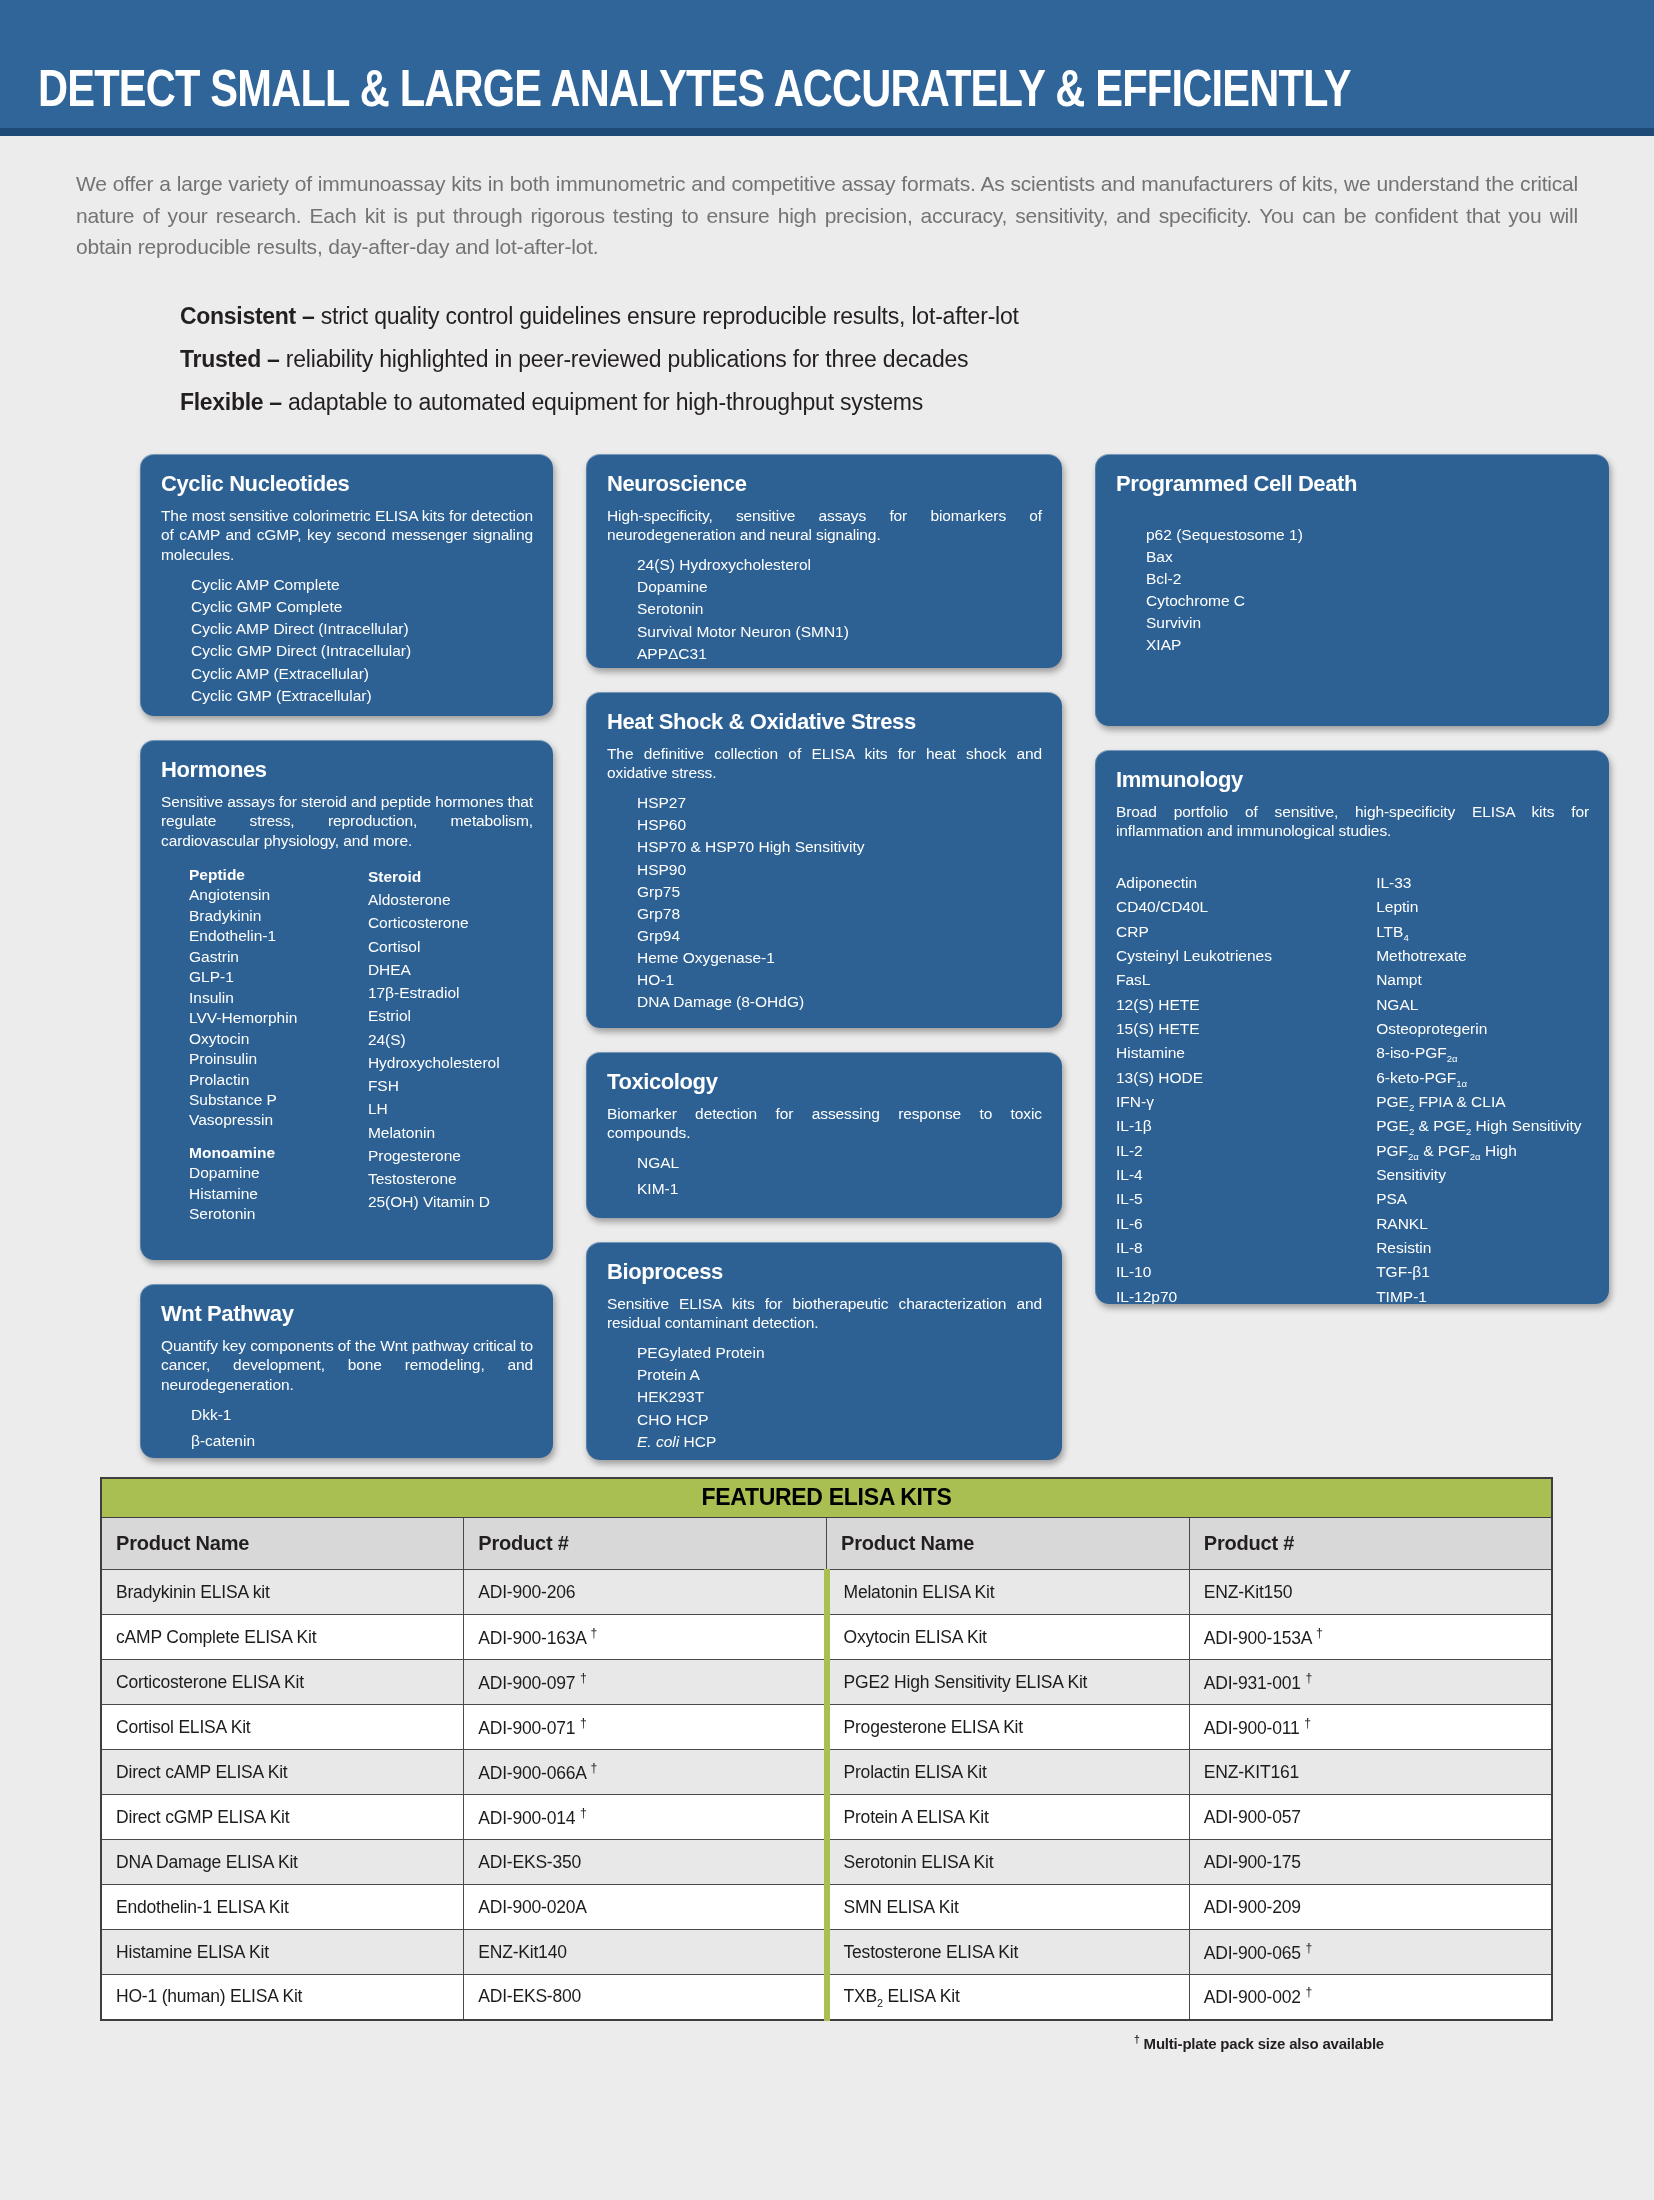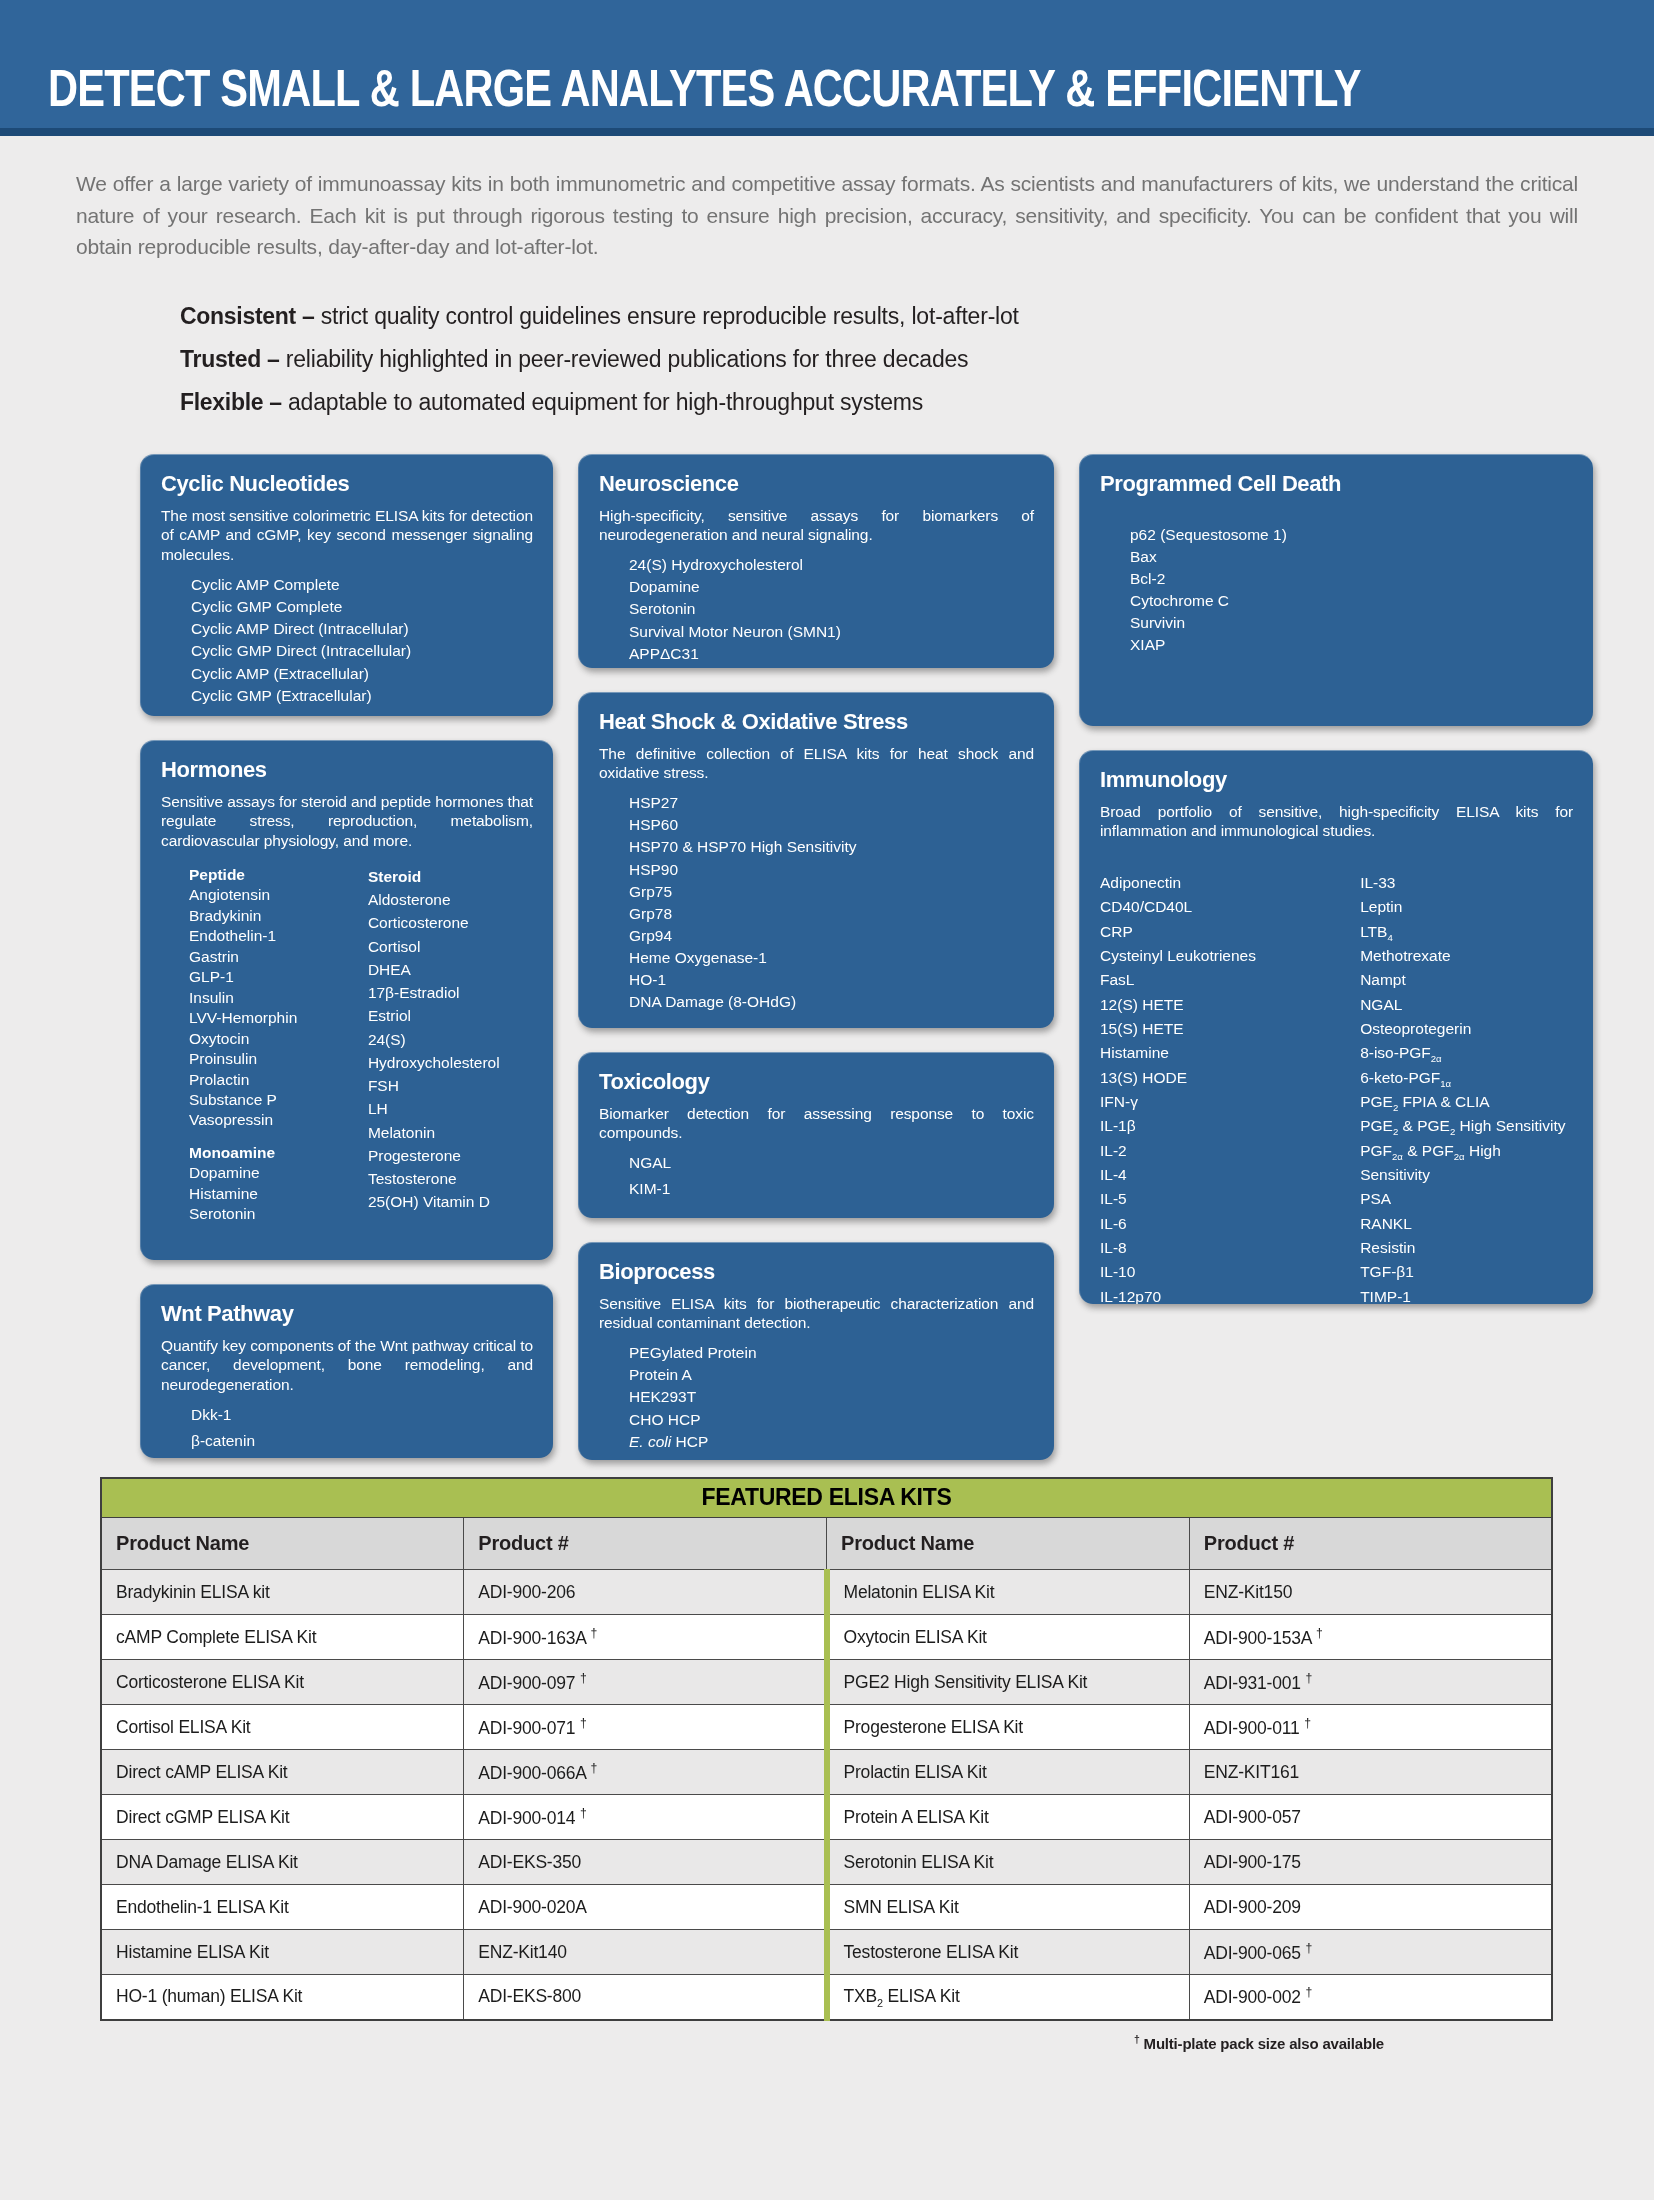--- a/index.html
+++ b/index.html
@@ -21,42 +21,42 @@
     color:var(--ink);
     overflow:hidden;
     position:relative;
   }
   
   .banner{
     height:136px;
     background:var(--banner-blue);
     border-bottom:8px solid var(--banner-edge);
     display:flex;align-items:flex-end;
-    padding:0 0 14px 48px;
+    padding:0 0 14px 38px;
   }
   .banner-title{
     color:#fff;font-weight:bold;font-size:52px;line-height:1;
     letter-spacing:-1px;white-space:nowrap;
     transform:scaleX(.80);transform-origin:left bottom;
   }
   
   .intro{
     margin:32px 76px 0 76px;
     font-size:21px;line-height:1.5;letter-spacing:-.2px;
     text-align:justify;color:#737373;
   }
   .bullets{margin:40px 0 0 180px;font-size:23px;letter-spacing:-.2px;}
   .bullet{margin-bottom:16px;}
   .bullet b{letter-spacing:-.3px;}
   
   .grid{
     margin:38px 100px 0 100px;
     display:grid;
     grid-template-columns:413px 476px 514px;
-    column-gap:25px;align-items:start;padding-left:40px;
+    column-gap:33px;align-items:start;padding-left:40px;
   }
   .col{display:flex;flex-direction:column;gap:24px;}
   .box{
     background:var(--box-blue);
     border-radius:14px;
     color:#fff;
     padding:16px 20px;
     box-shadow:2px 4px 6px rgba(40,40,40,.4);
     border-top:1px solid rgba(255,255,255,.35);
     border-left:1px solid rgba(255,255,255,.2);

